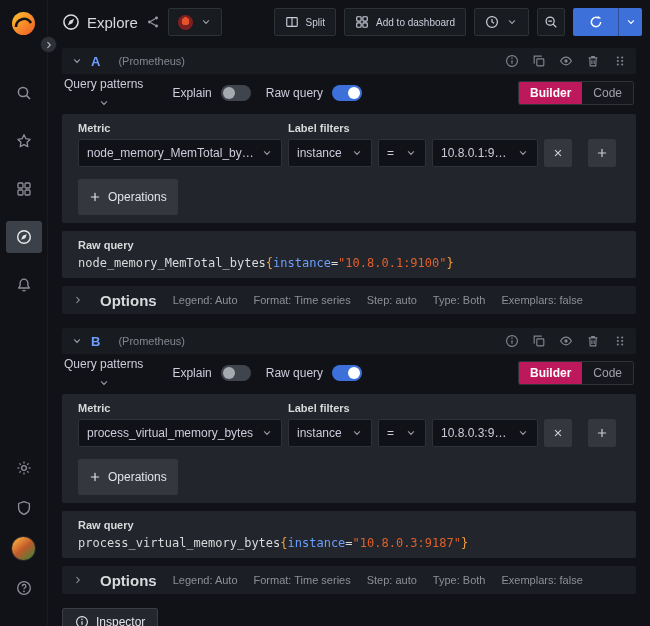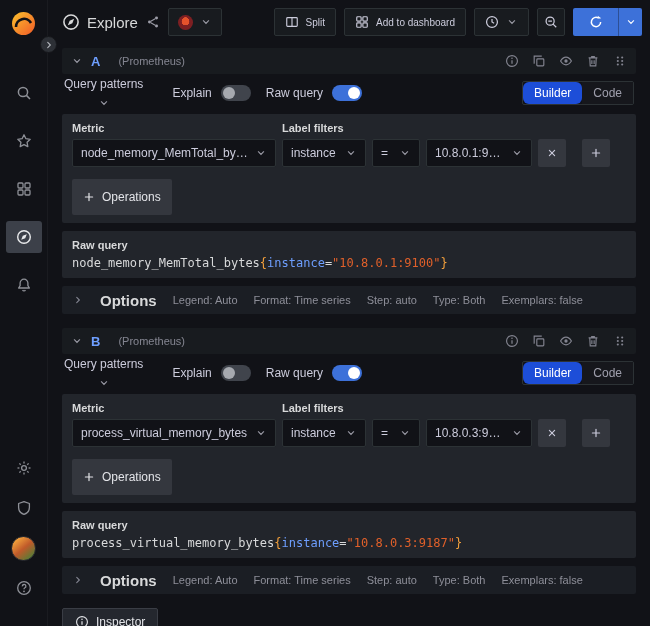--- a/index.html
+++ b/index.html
@@ -64,23 +64,23 @@
   .toggle { width:30px; height:16px; border-radius:8px; position:relative; display:inline-block; cursor:pointer; }
   .toggle.off { background:#40444c; }
   .toggle.off::after { content:""; position:absolute; left:2px; top:2px; width:12px; height:12px;
     border-radius:50%; background:#a6a9af; }
   .toggle.on { background:#3d71d9; }
   .toggle.on::after { content:""; position:absolute; right:2px; top:2px; width:12px; height:12px;
     border-radius:50%; background:#fff; }
   .segmented { margin-left:auto; display:flex; border:1px solid #2c3235; border-radius:2px; overflow:hidden; }
   .seg { padding:4px 11px; font-size:12px; border:none; background:#16171c; color:rgba(204,204,220,0.75);
     font-family:inherit; cursor:pointer; }
-  .seg.active { background:#1d4ed8; color:#fff; font-weight:400;border-radius:6px; }
-
-  .panel { background:#22252b; border-radius:2px; padding:8px 10px; margin-bottom:8px; }
+  .seg.active { background:#be185d; color:#fff; font-weight:700; }
+
+  .panel { background:#22252b; border-radius:2px; padding:8px 16px; margin-bottom:8px; }
   .labels-row { display:flex; }
   .field-label { font-size:11px; font-weight:700; color:#d8d9da; margin-bottom:5px; display:block; }
   .w-first { width:210px; }
   .controls-row { display:flex; align-items:center; gap:6px; }
   .select { height:28px; display:flex; align-items:center; gap:6px; padding:0 8px;
     background:#111217; border:1px solid #2c3235; border-radius:2px; color:#ccccdc; font-size:12px;
     font-family:inherit; cursor:pointer; white-space:nowrap; }
   .select .txt { overflow:hidden; text-overflow:ellipsis; }
   .select .caret { margin-left:auto; flex:none; }
   .w-metric { width:204px; } .w-key { width:84px; } .w-op { width:48px; } .w-val { width:106px; }

